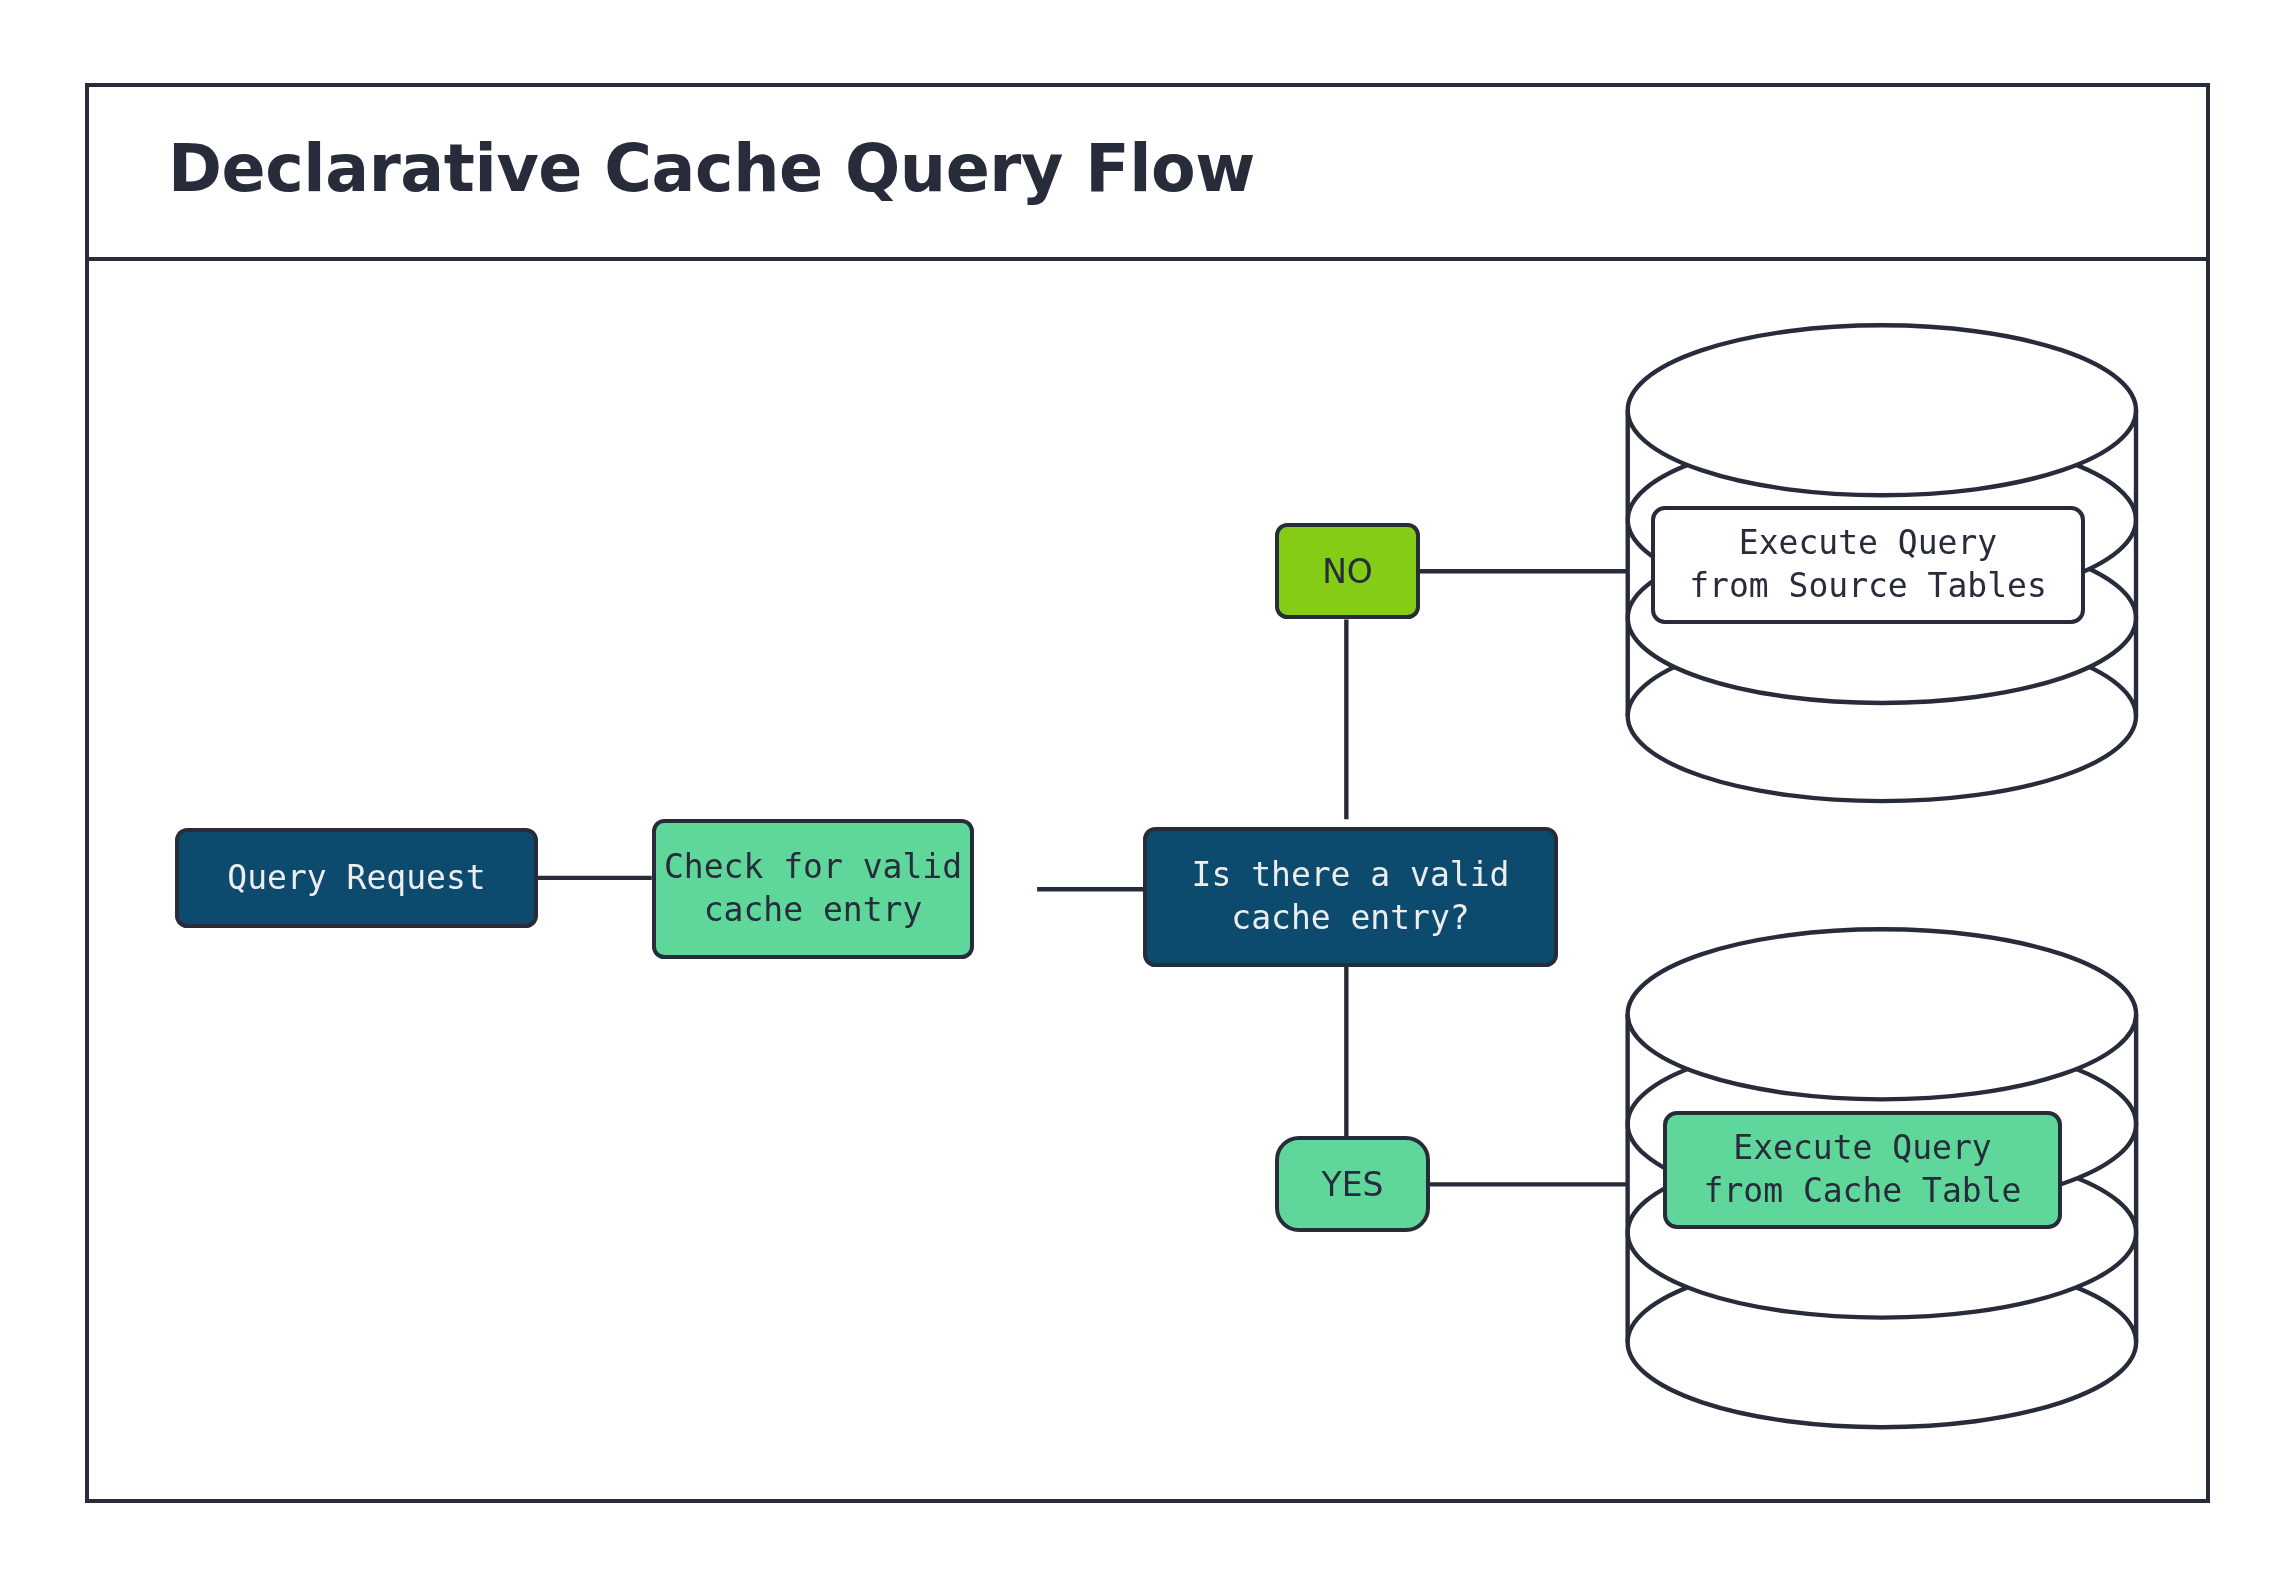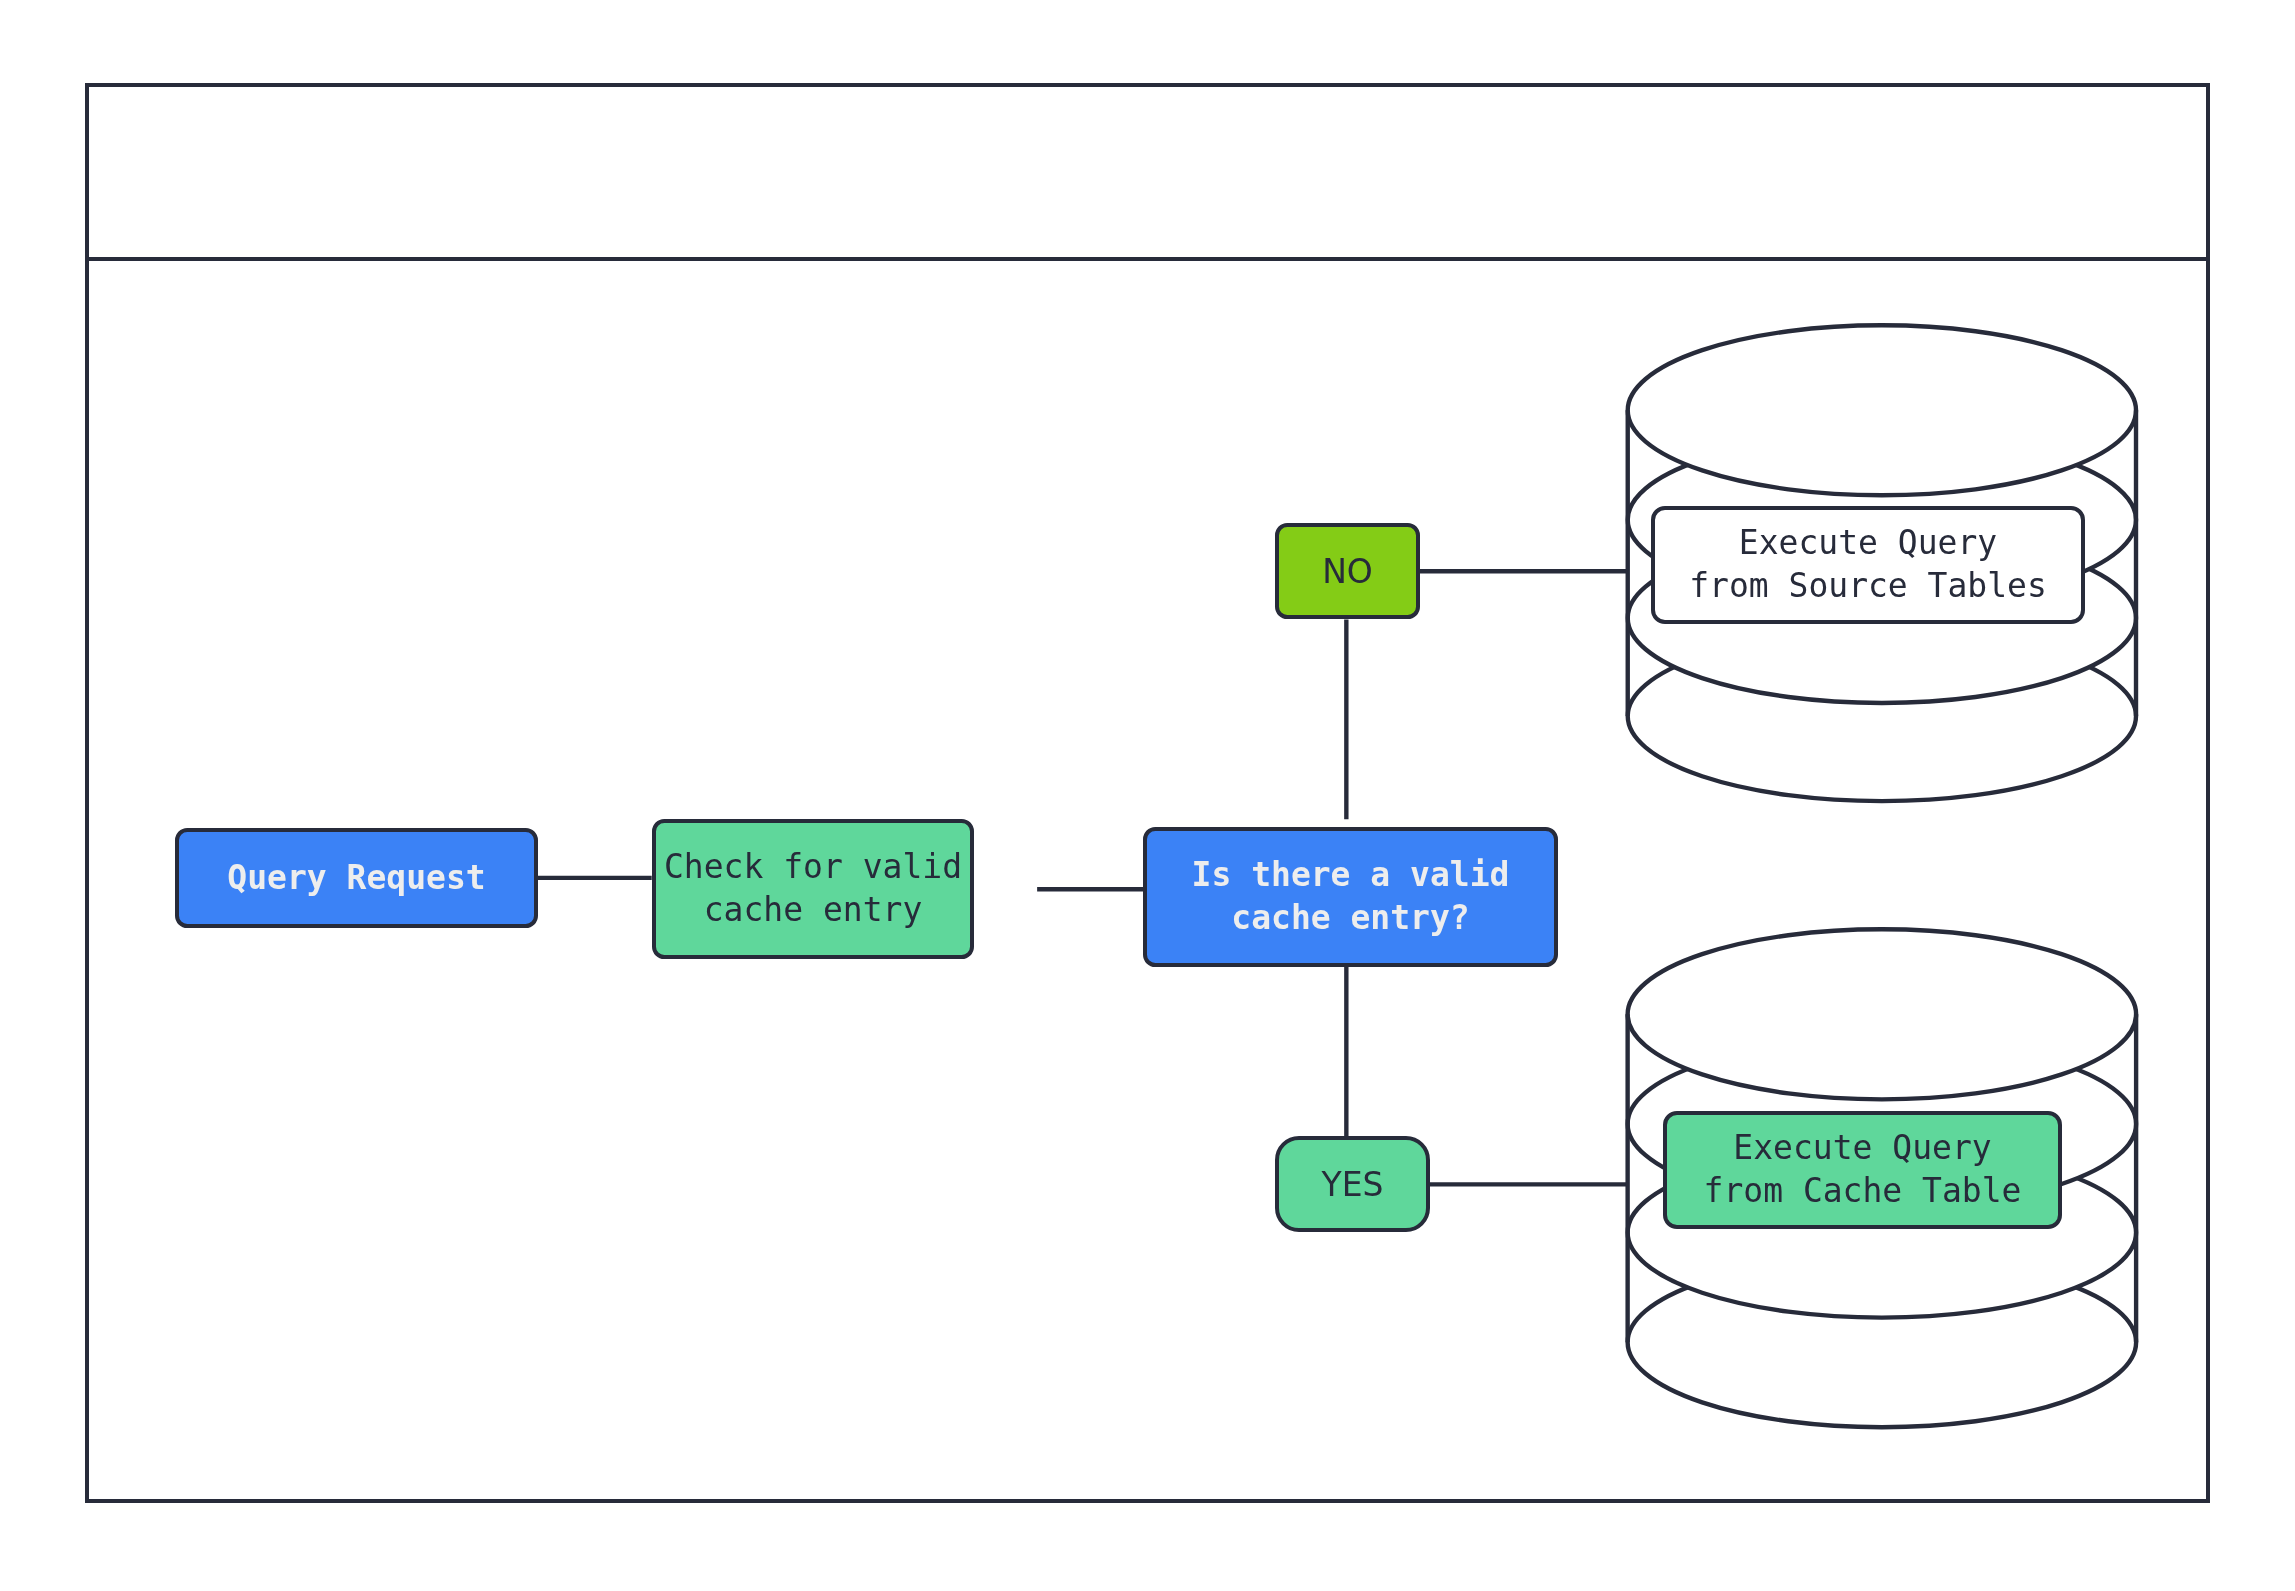--- a/index.html
+++ b/index.html
@@ -70,24 +70,23 @@
     align-items: center;
     justify-content: center;
     text-align: center;
     font-family: "DejaVu Sans Mono", monospace;
     font-size: 33px;
     line-height: 1.30;
     white-space: pre-line;
     border-radius: 12.3px;
   }
   .node.dark {
-    background: #3b82f6;
+    background: #0c4a6e;
     color: #EDEDED;
     border: 4.4px solid #272B3A;
-    font-weight: bold;
   }
   .node.green {
     background: #5FD79B;
     color: #272B3A;
     border: 4.4px solid #272B3A;
   }
 
   #node-query-request { left: 175px;  top: 828px;  width: 363px; height: 100px; }
   #node-check-cache   { left: 652px;  top: 819px;  width: 322px; height: 140px; }
   #node-decision      { left: 1143px; top: 819px;  width: 415px; height: 140px; margin-top: 8px; }
@@ -140,20 +139,21 @@
   #label-source { left: 1651px; top: 506px;  width: 434px; height: 118px; }
   #label-cache  { left: 1663px; top: 1111px; width: 399px; height: 118px; }
 </style>
 </head>
 <body>
 
 <div id="canvas">
 
   <div class="frame"></div>
   <div class="frame-header"></div>
+  <div class="title">Declarative Cache Query Flow</div>
 
   <svg id="edges" viewBox="0 0 2620 1816" xmlns="http://www.w3.org/2000/svg">
     <g stroke="#272B3A" stroke-width="5" fill="none" stroke-linecap="butt">
 
       <line x1="614" y1="1002" x2="744" y2="1002"></line>
 
       <line x1="1184" y1="1015" x2="1305" y2="1015"></line>
 
       <line x1="1537" y1="935" x2="1537" y2="707"></line>
 

